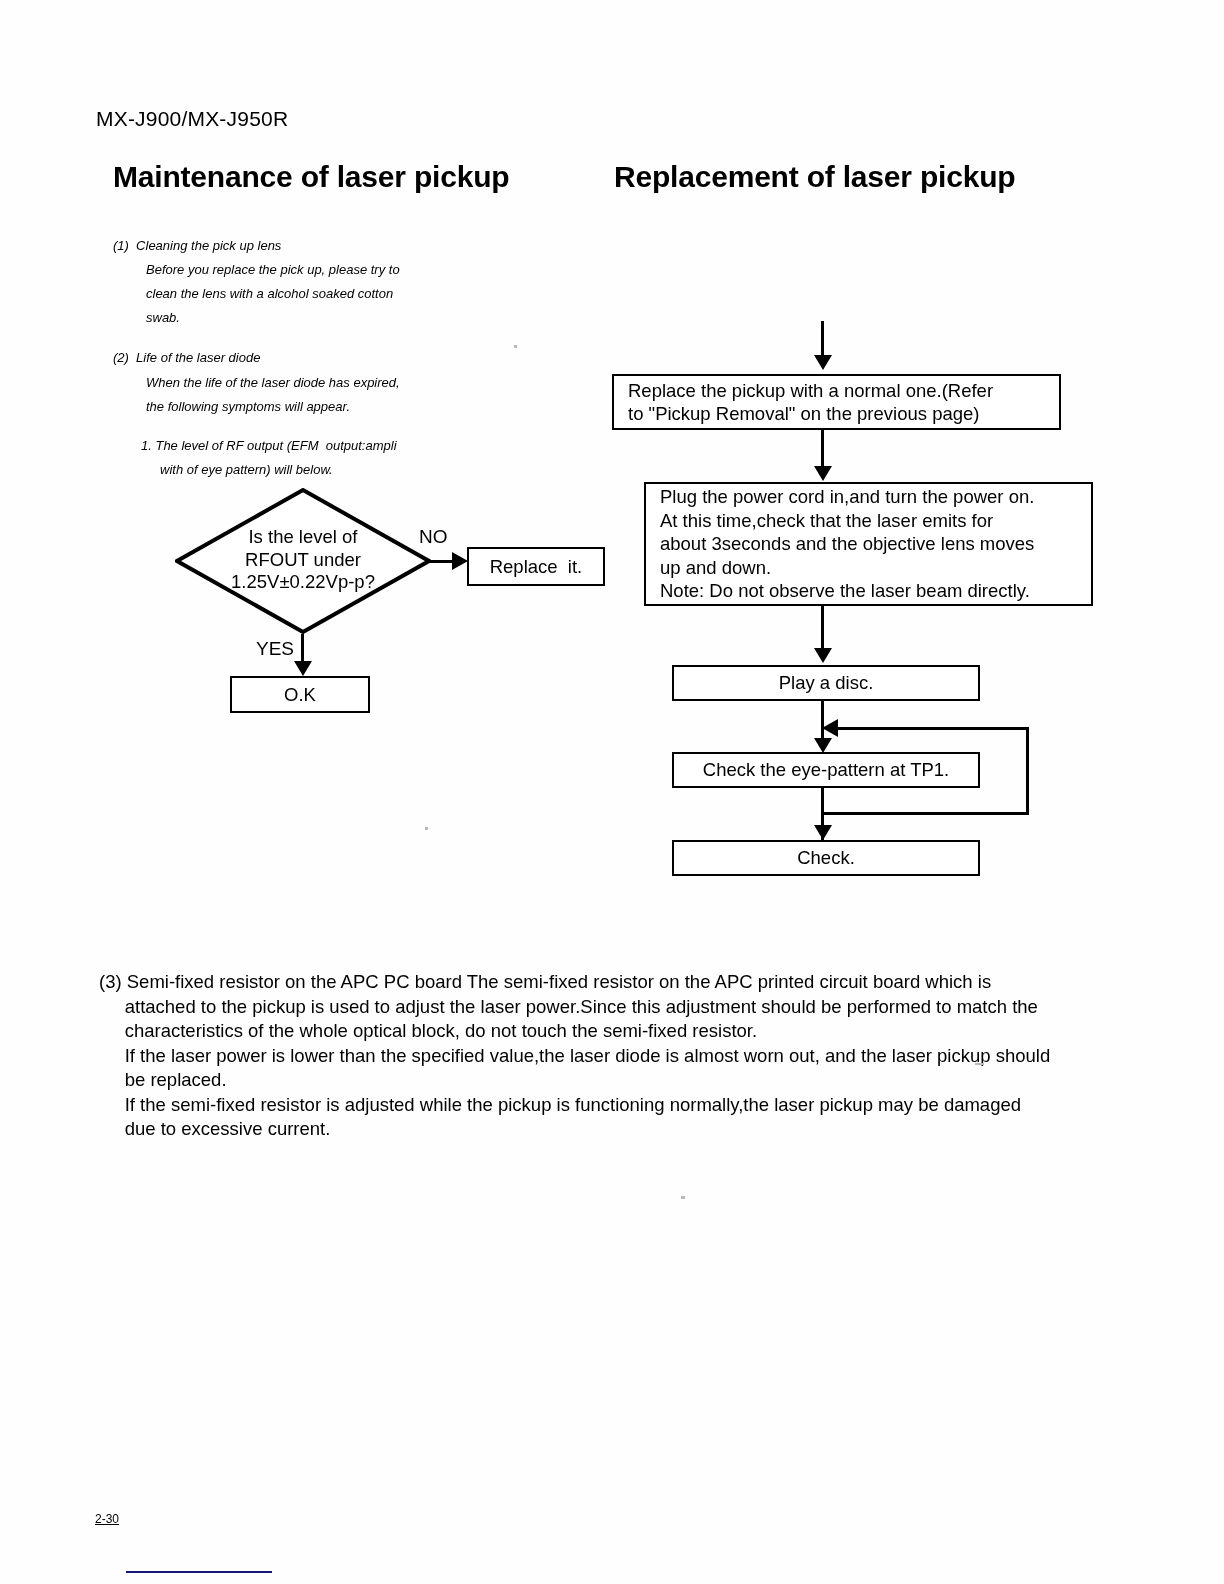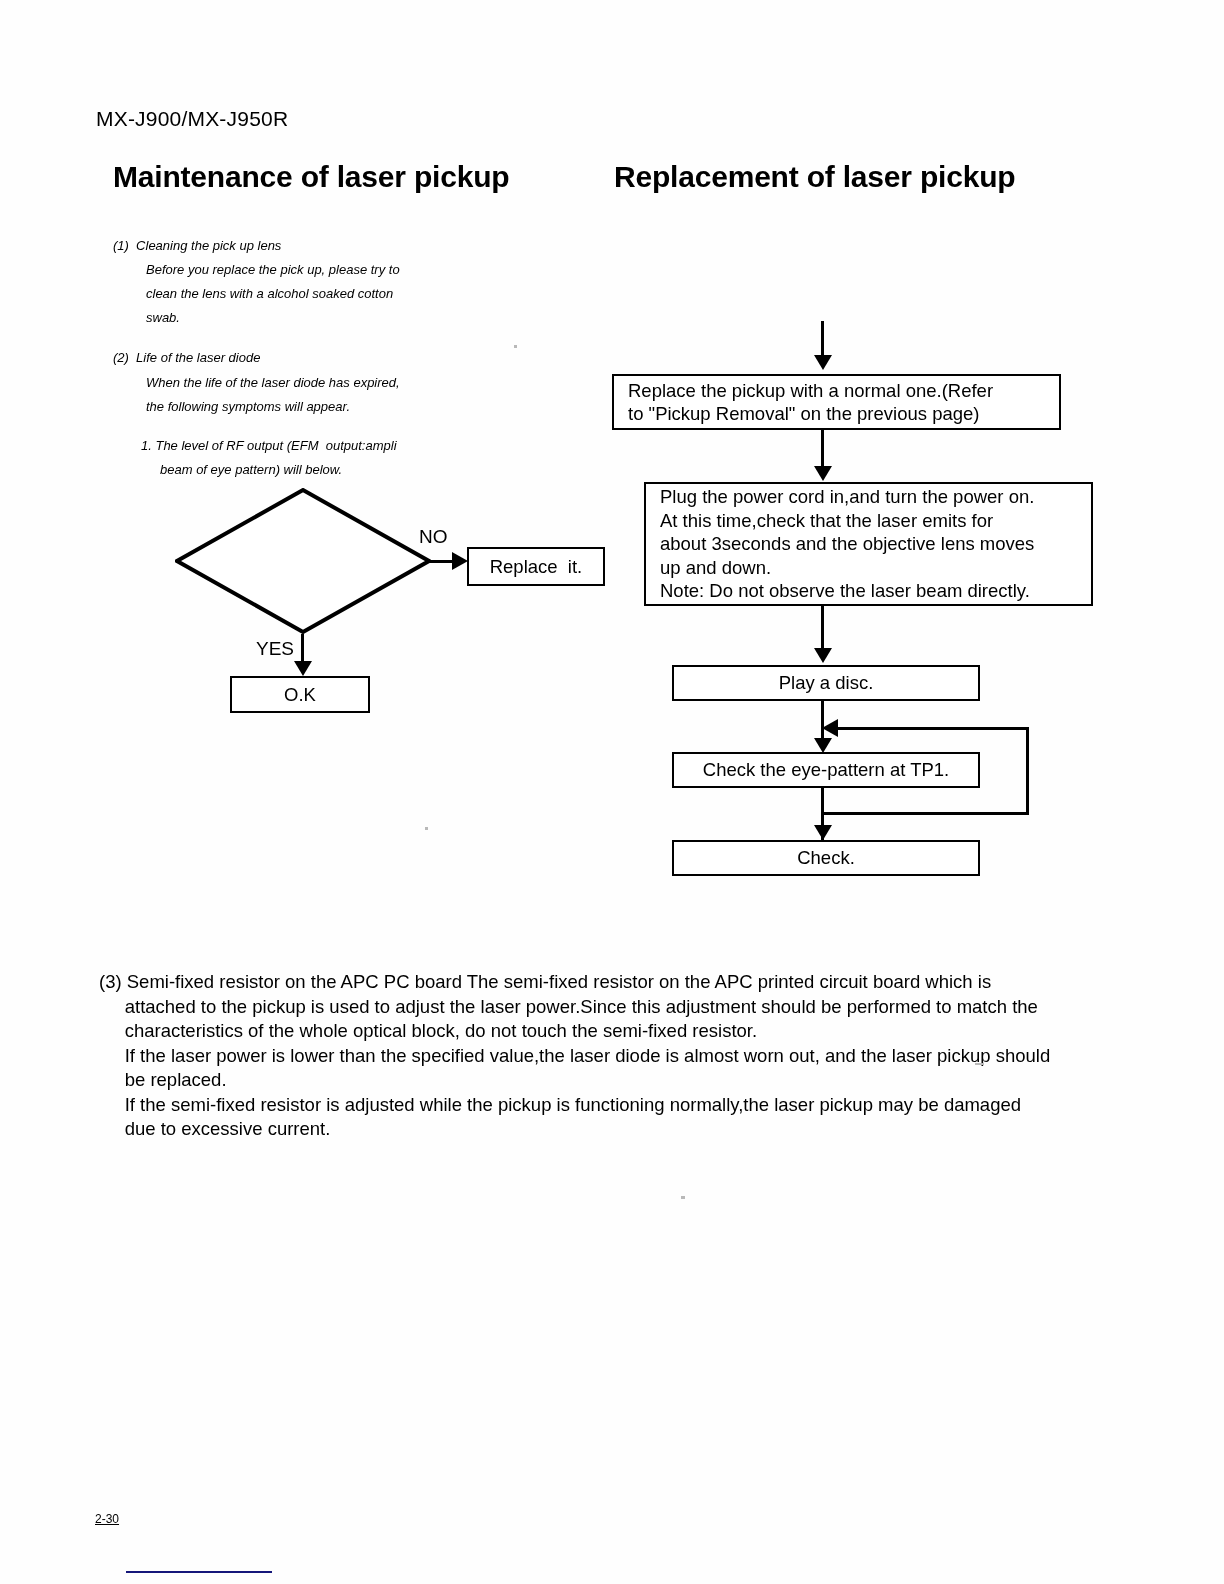--- a/index.html
+++ b/index.html
@@ -164,26 +164,29 @@
   <div class="abs para p1-head">(1)  Cleaning the pick up lens</div>
   <div class="abs para p1-body">Before you replace the pick up, please try to
 clean the lens with a alcohol soaked cotton
 swab.</div>
 
   <div class="abs para p2-head">(2)  Life of the laser diode</div>
   <div class="abs para p2-body">When the life of the laser diode has expired,
 the following symptoms will appear.</div>
 
   <div class="abs para p3-head">1. The level of RF output (EFM  output:ampli</div>
-  <div class="abs para p3-body">beam of eye pattern) will below.</div>
+  <div class="abs para p3-body">with of eye pattern) will below.</div>
 
   <div class="abs diamond-wrap">
     <svg class="diamond-shape" viewBox="0 0 256 146" preserveAspectRatio="none">
       <polygon points="128,2 254,73 128,144 2,73" fill="#ffffff" stroke="#000000" stroke-width="4"></polygon>
     </svg>
+    <div class="diamond-label">Is the level of
+RFOUT under
+1.25V±0.22Vp-p?</div>
   </div>
 
   <div class="abs branch-label" style="left:419px; top:526px;">NO</div>
   <div class="abs hline" style="left:428px; top:560px; width:32px;"></div>
   <div class="abs arrow-right" style="left:452px; top:552px;"></div>
 
   <div class="abs fbox center" style="left:467px; top:547px; width:138px; height:39px;">
     <div class="txt">Replace  it.</div>
   </div>
 

